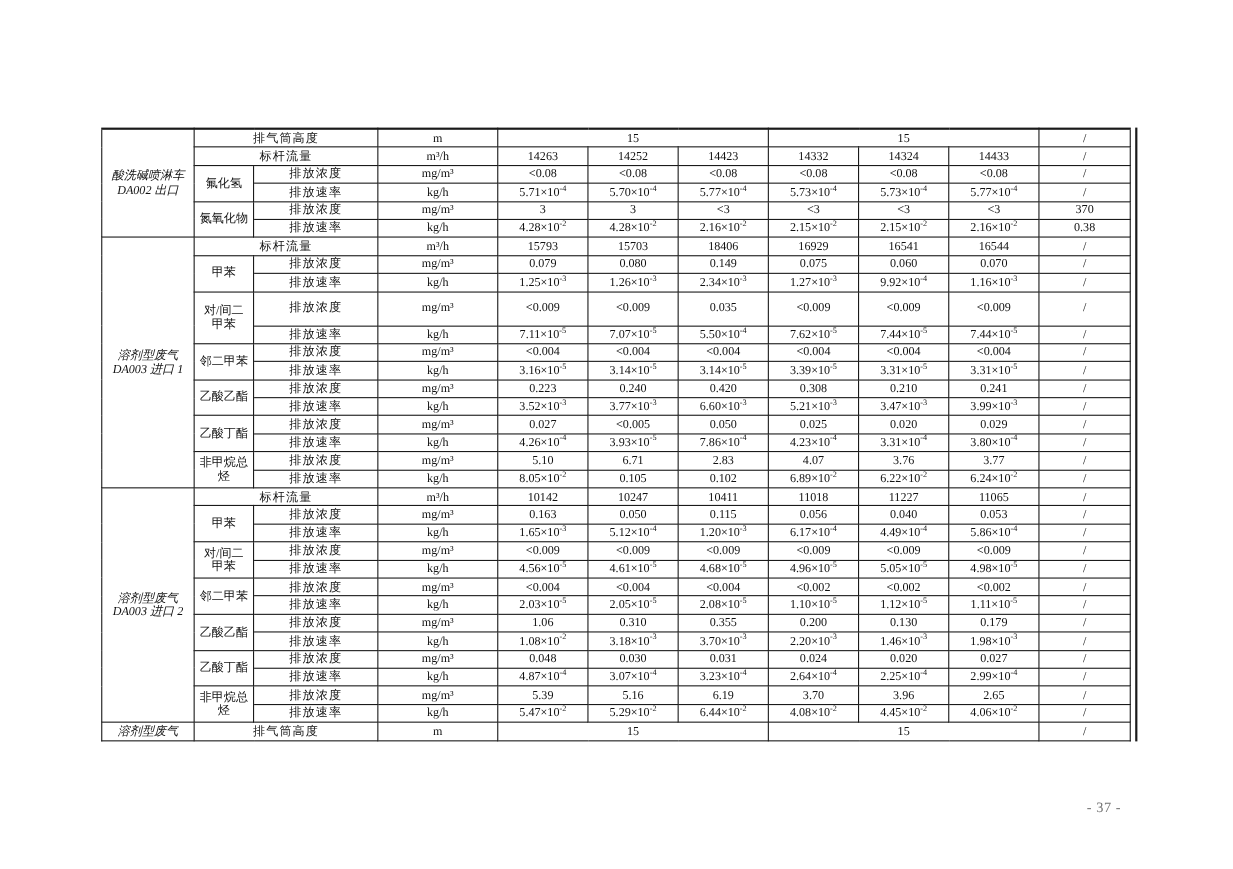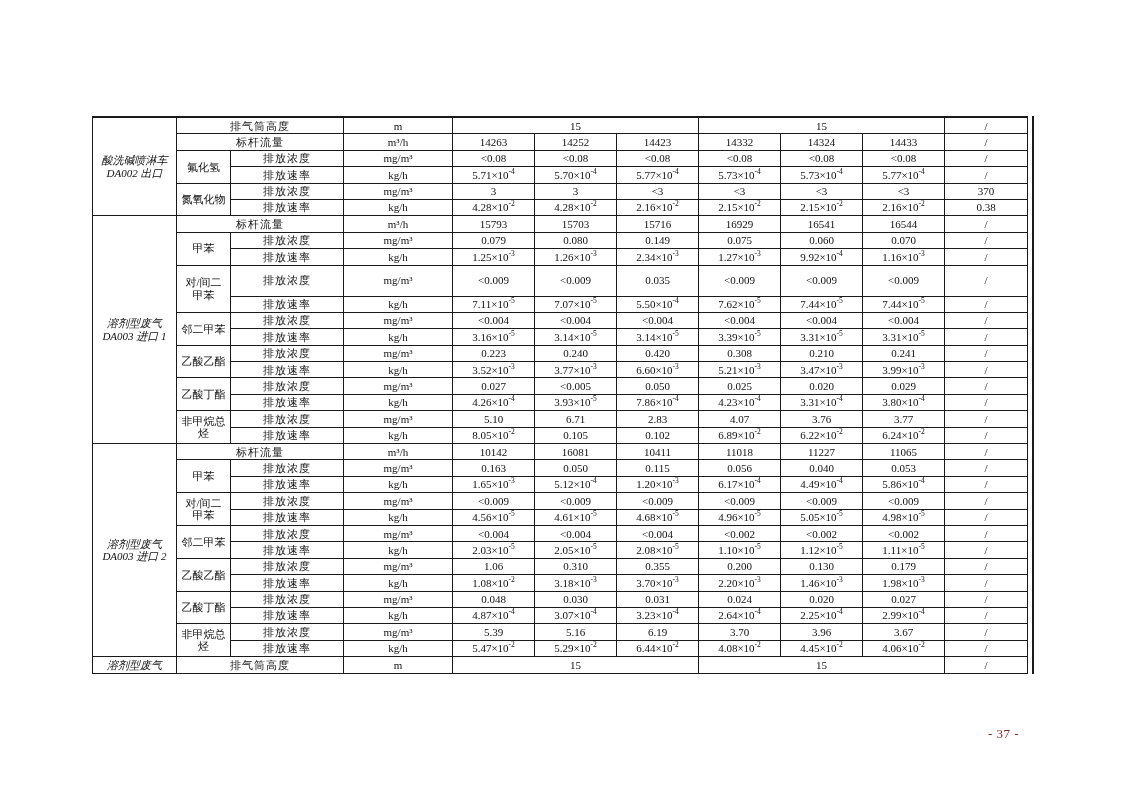--- a/index.html
+++ b/index.html
@@ -48,21 +48,21 @@
   .outer-right-line {
     position: absolute;
     top: 0; left: 940px;
     width: 1.5px; height: 100%;
     background: #1a1a1a;
   }
   .page-number {
     position: absolute;
     top: 726px; left: 988px;
     font-size: 13px;
-    color: #7f1d1d;
+    color: #737373;
     letter-spacing: 0.5px;
   }
 </style>
 </head>
 <body>
 
 <div class="page">
   <div class="table-wrap">
     <table class="doc-table">
       <colgroup>
@@ -143,21 +143,21 @@
             <td class="val">2.15×10<sup>-2</sup></td>
             <td class="val">2.16×10<sup>-2</sup></td>
             <td class="lim">0.38</td>
           </tr>
           <tr>
             <td rowspan="13" class="sec">溶剂型废气 DA003 进口 1</td>
             <td colspan="2" class="par">标杆流量</td>
             <td class="unit">m³/h</td>
             <td class="val">15793</td>
             <td class="val">15703</td>
-            <td class="val">15716</td>
+            <td class="val">18406</td>
             <td class="val">16929</td>
             <td class="val">16541</td>
             <td class="val">16544</td>
             <td class="lim">/</td>
           </tr>
           <tr>
             <td rowspan="2" class="pol">甲苯</td>
             <td class="par">排放浓度</td>
             <td class="unit">mg/m³</td>
             <td class="val">0.079</td>
@@ -292,21 +292,21 @@
             <td class="val">6.89×10<sup>-2</sup></td>
             <td class="val">6.22×10<sup>-2</sup></td>
             <td class="val">6.24×10<sup>-2</sup></td>
             <td class="lim">/</td>
           </tr>
           <tr>
             <td rowspan="13" class="sec">溶剂型废气 DA003 进口 2</td>
             <td colspan="2" class="par">标杆流量</td>
             <td class="unit">m³/h</td>
             <td class="val">10142</td>
-            <td class="val">16081</td>
+            <td class="val">10247</td>
             <td class="val">10411</td>
             <td class="val">11018</td>
             <td class="val">11227</td>
             <td class="val">11065</td>
             <td class="lim">/</td>
           </tr>
           <tr>
             <td rowspan="2" class="pol">甲苯</td>
             <td class="par">排放浓度</td>
             <td class="unit">mg/m³</td>
@@ -423,21 +423,21 @@
           </tr>
           <tr>
             <td rowspan="2" class="pol">非甲烷总烃</td>
             <td class="par">排放浓度</td>
             <td class="unit">mg/m³</td>
             <td class="val">5.39</td>
             <td class="val">5.16</td>
             <td class="val">6.19</td>
             <td class="val">3.70</td>
             <td class="val">3.96</td>
-            <td class="val">3.67</td>
+            <td class="val">2.65</td>
             <td class="lim">/</td>
           </tr>
           <tr>
             <td class="par">排放速率</td>
             <td class="unit">kg/h</td>
             <td class="val">5.47×10<sup>-2</sup></td>
             <td class="val">5.29×10<sup>-2</sup></td>
             <td class="val">6.44×10<sup>-2</sup></td>
             <td class="val">4.08×10<sup>-2</sup></td>
             <td class="val">4.45×10<sup>-2</sup></td>

